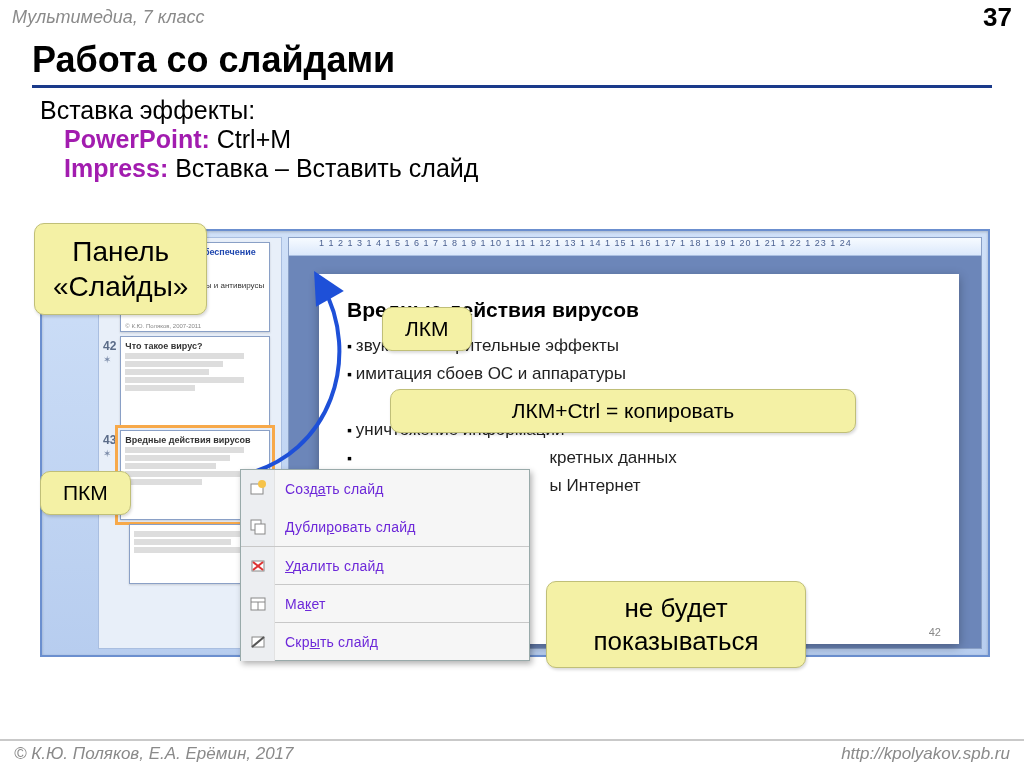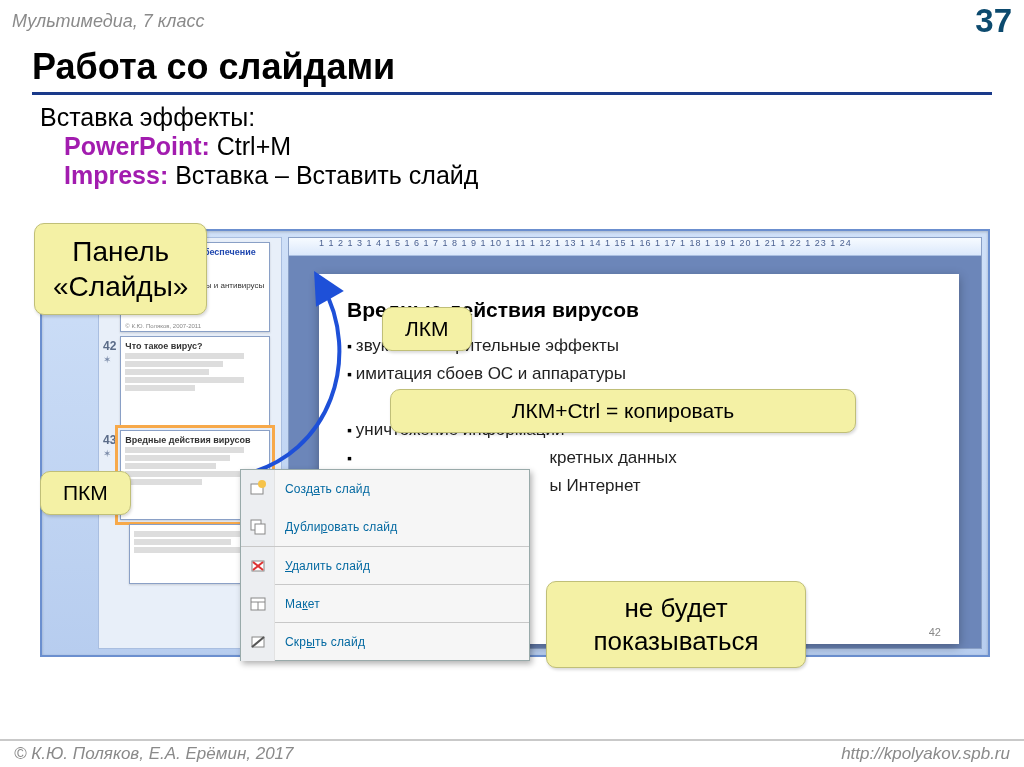--- a/index.html
+++ b/index.html
@@ -1,19 +1,19 @@
 <!DOCTYPE html>
 <html><head>
 <meta charset="utf-8">
 <style>
   * { box-sizing: border-box; margin: 0; padding: 0; }
   body { font-family: Arial, sans-serif; background: #fff; width: 1024px; height: 767px; position: relative; overflow: hidden; }
 
   .header { display: flex; justify-content: space-between; align-items: center; padding: 2px 12px 0 12px; color: #8a8a8a; font-size: 18px; font-style: italic; }
-  .header .page-num { font-weight: bold; font-size: 33px; font-style: normal; color: #0c4a6e; }
+  .header .page-num { font-weight: bold; font-size: 26px; font-style: normal; color: #000000; }
 
   .title { font-size: 36px; font-weight: bold; color: #000; padding: 6px 32px 4px 32px; }
   .title-rule { border: none; border-top: 3px solid #1a3a8a; margin: 0 32px 8px 32px; }
 
   .body-text { padding: 0 40px; font-size: 25px; color: #000; }
   .sub { padding-left: 64px; font-size: 25px; }
   .kw { color: #a21caf; font-weight: bold; }
 
   .canvas { position: absolute; left: 34px; top: 225px; width: 960px; height: 500px; }
 
@@ -44,21 +44,21 @@
 
   
   #co-panel { left:0px; top:-2px; font-size:28px; }
   #co-lkm   { left:348px; top:82px; }
   #co-lkmctrl { left:356px; top:164px; width:466px; }
   #co-pkm   { left:6px; top:246px; }
   #co-hide  { left:512px; top:356px; width:260px; }
 
   
   .ctx { position:absolute; left:206px; top:244px; width:290px; background:#f6f6f6; border:1px solid #9aa; box-shadow:2px 3px 6px rgba(0,0,0,.3); z-index:25; }
-  .ctx-row { display:flex; align-items:center; height:38px; font-size:12px; color:#0369a1; }
+  .ctx-row { display:flex; align-items:center; height:38px; font-size:14px; color:#6d28d9; }
   .ctx-row.sep { border-top:1px solid #c8c8c8; }
   .ctx-icon { width:34px; height:38px; background:#eceef1; display:flex; align-items:center; justify-content:center; font-size:15px; border-right:1px solid #e2e2e2; }
   .ctx-label { padding-left:10px; letter-spacing:.2px; }
   .ul { text-decoration: underline; text-decoration-thickness:1px; }
 
   
   .arrow-svg { position:absolute; left:178px; top:40px; width:200px; height:230px; z-index:18; pointer-events:none; }
 
   .footer { position:absolute; left:0; right:0; bottom:0; height:28px; border-top:2px solid #c9c9c9; display:flex; justify-content:space-between; align-items:center; padding:0 14px; color:#8a8a8a; font-size:17px; font-style:italic; }
 </style>

